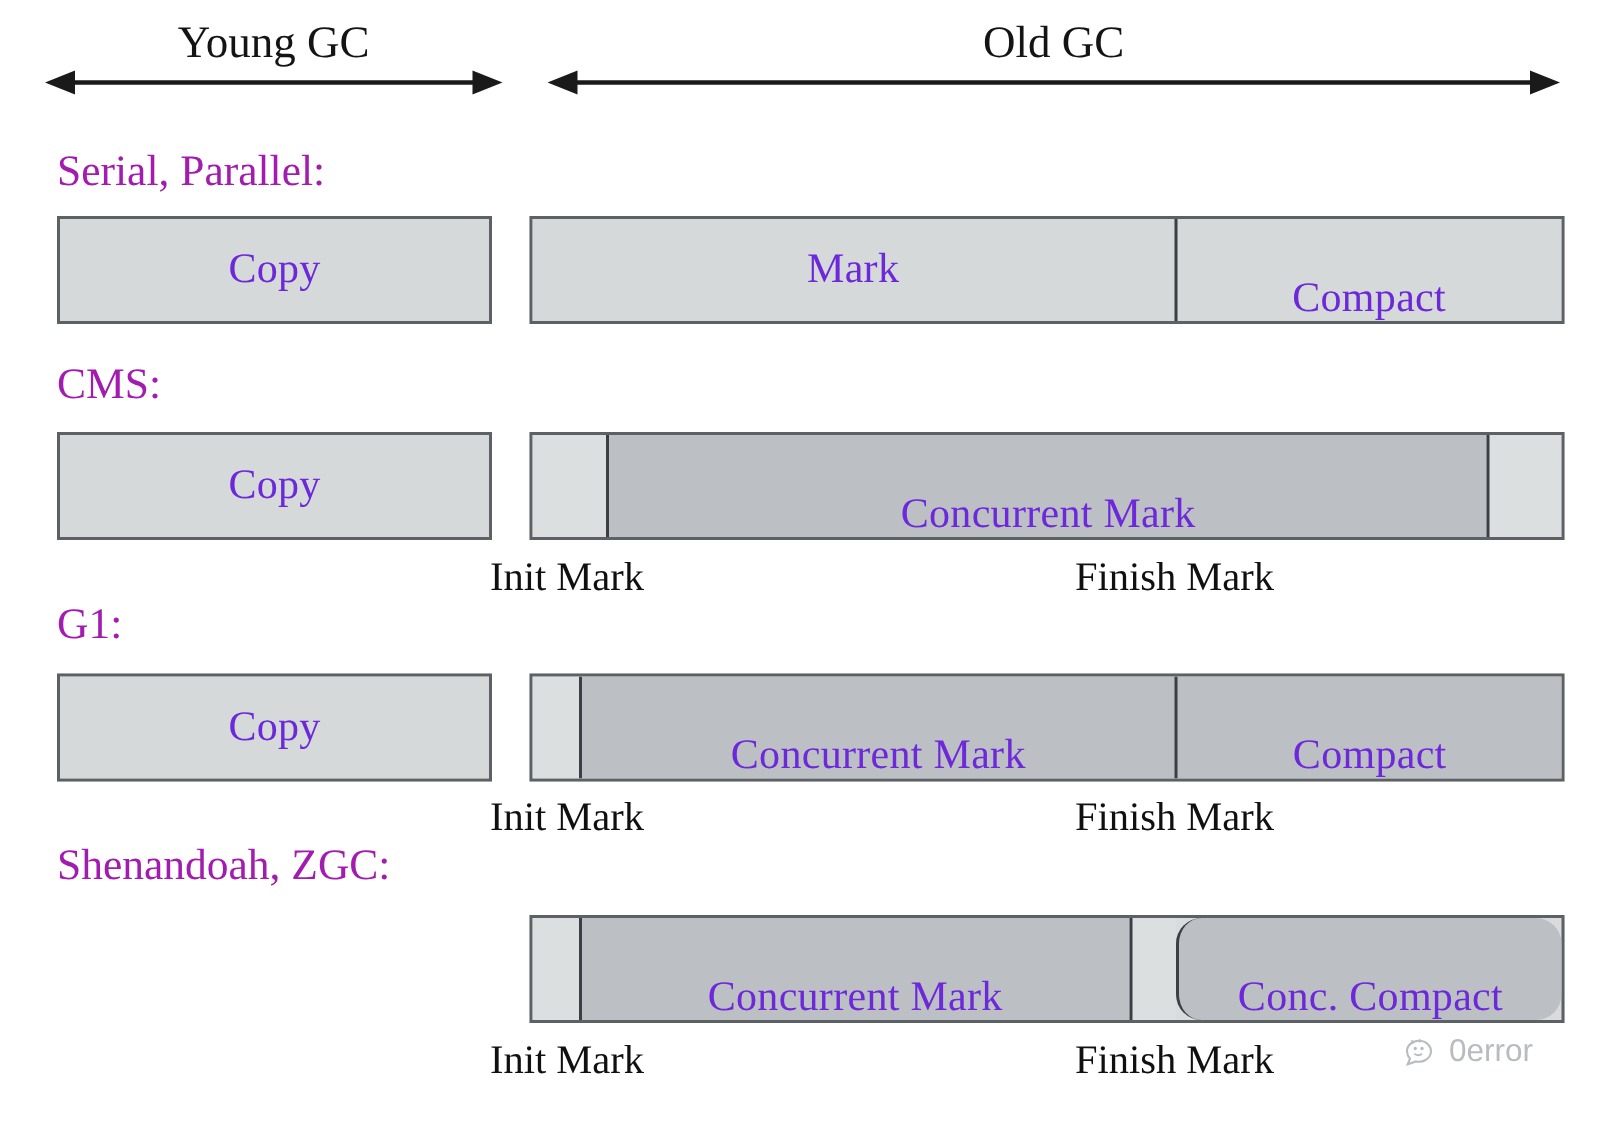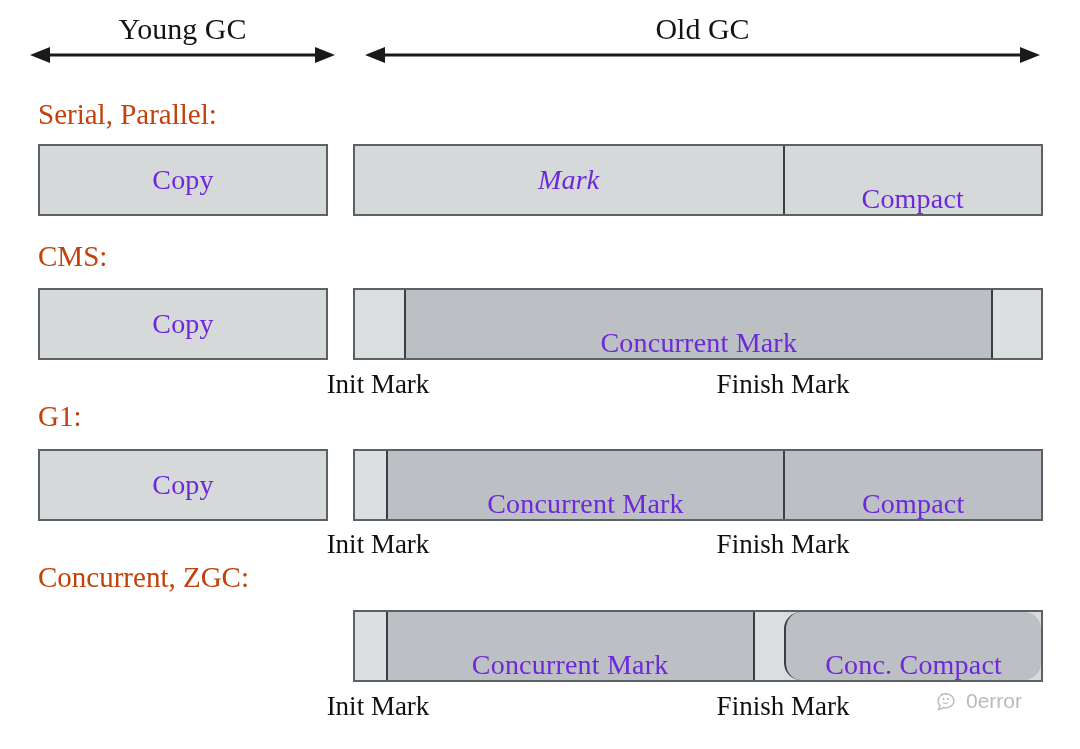--- a/index.html
+++ b/index.html
@@ -37,21 +37,21 @@
     height: 22px;
   }
   .axis-arrow svg { display: block; }
 
   
   .row-title {
     position: absolute;
     font-size: 29px;
     line-height: 32px;
     white-space: nowrap;
-    color: #c2410c;
+    color: #a21caf;
   }
 
   
   .bar {
     position: absolute;
     box-sizing: border-box;
     border: 2px solid #5c6166;
     display: flex;
     flex-direction: row;
     align-items: stretch;
@@ -128,21 +128,21 @@
 
   <div class="row-title" style="left:38px; top:98px;">Serial, Parallel:</div>
 
   <div class="bar" style="left:38px; top:144px; width:290px; height:72px;">
     <div class="seg mid" style="flex:1 1 0;">
       <span class="seg-label">Copy</span>
     </div>
   </div>
 
   <div class="bar" style="left:353px; top:144px; width:690px; height:72px;">
-    <div class="seg mid" style="flex:430 1 0;font-style:italic;">
+    <div class="seg mid" style="flex:430 1 0;">
       <span class="seg-label">Mark</span>
     </div>
     <div class="seg mid" style="flex:258 1 0;">
       <span class="seg-label">Compact</span>
     </div>
   </div>
 
   <div class="row-title" style="left:38px; top:240px;">CMS:</div>
 
   <div class="bar" style="left:38px; top:288px; width:290px; height:72px;">
@@ -176,21 +176,21 @@
       <span class="seg-label">Concurrent Mark</span>
     </div>
     <div class="seg dark" style="flex:258 1 0;">
       <span class="seg-label">Compact</span>
     </div>
   </div>
 
   <div class="callout" style="left:378px; top:530px;">Init Mark</div>
   <div class="callout" style="left:783px; top:530px;">Finish Mark</div>
 
-  <div class="row-title" style="left:38px; top:561px;">Concurrent, ZGC:</div>
+  <div class="row-title" style="left:38px; top:561px;">Shenandoah, ZGC:</div>
 
 
   <div class="bar" style="left:353px; top:610px; width:690px; height:72px;">
     <div class="seg light" style="flex:31 1 0;"></div>
     <div class="seg dark" style="flex:368 1 0;">
       <span class="seg-label">Concurrent Mark</span>
     </div>
     <div class="seg light" style="flex:30 1 0;"></div>
     <div class="seg dark" style="flex:257 1 0;border-radius:17px;">
       <span class="seg-label">Conc. Compact</span>

